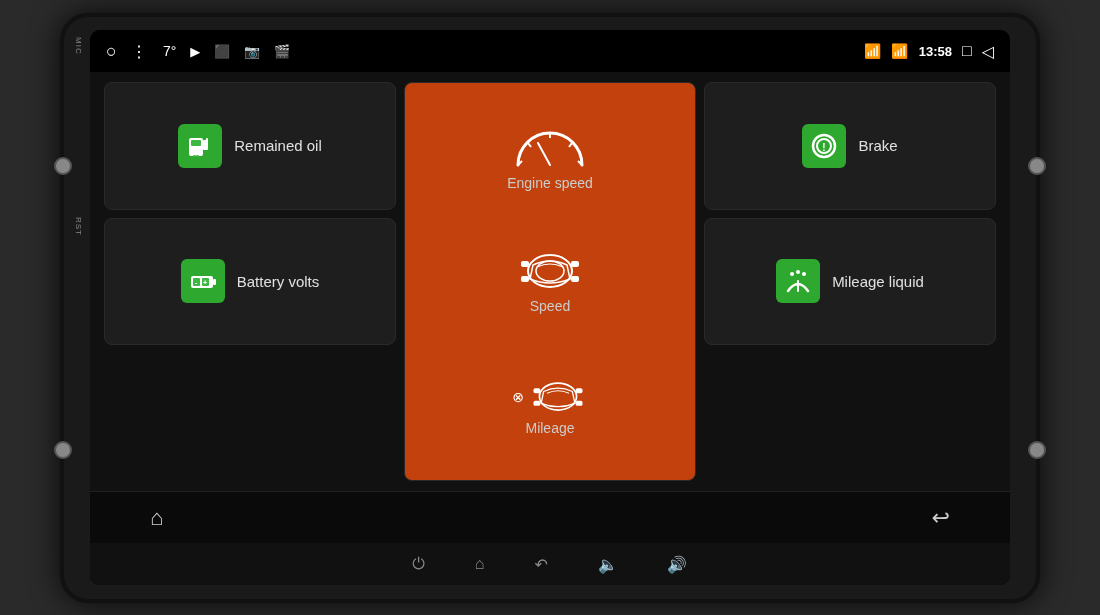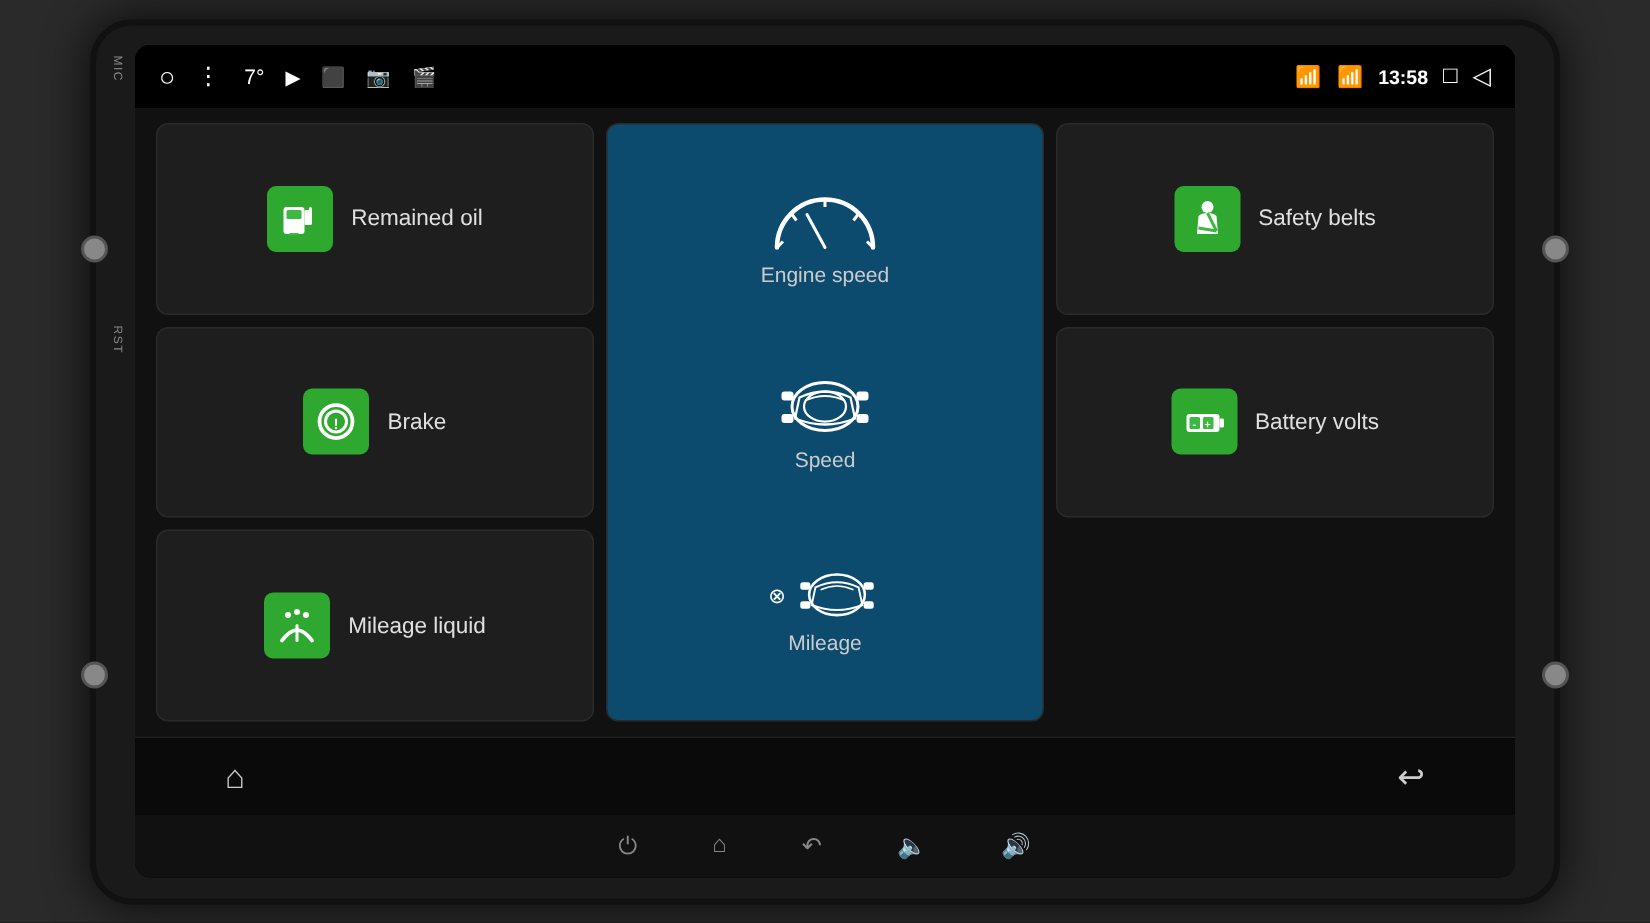--- a/index.html
+++ b/index.html
@@ -139,21 +139,21 @@
     }
 
     .card-label {
       color: #e0e0e0;
       font-size: 15px;
       font-weight: 500;
     }
 
     
     .card-center {
-      background: #0c4a6e;
+      background: #c2410c;
       border-radius: 8px;
       display: flex;
       flex-direction: column;
       align-items: center;
       justify-content: space-around;
       padding: 10px 0;
       grid-row: 1 / 4;
       grid-column: 2 / 3;
       border: 1px solid #2a2a2a;
     }
@@ -318,33 +318,20 @@
                 <rect x="6" y="27" width="8" height="6" rx="2" fill="white"></rect>
                 <rect x="56" y="27" width="8" height="6" rx="2" fill="white"></rect>
                 <path d="M 18 16 Q 35 8 52 16 L 55 30 Q 35 38 15 30 Z" fill="none" stroke="white" stroke-width="1.5"></path>
                 <path d="M 22 18 Q 35 12 48 18" fill="none" stroke="white" stroke-width="1.2"></path>
               </svg>
             </div>
             <span class="center-label">Mileage</span>
           </div>
         </div>
 
-        <div class="card">
-          <div class="icon-green">
-            <svg width="28" height="28" viewBox="0 0 28 28" fill="white">
-
-              <circle cx="14" cy="6" r="4" fill="white"></circle>
-              <path d="M 8 12 Q 10 10 14 10 Q 18 10 20 12 L 21 24 L 7 24 Z" fill="white"></path>
-
-              <line x1="14" y1="10" x2="20" y2="22" stroke="#3cb843" stroke-width="2"></line>
-              <line x1="8" y1="20" x2="20" y2="22" stroke="#3cb843" stroke-width="2"></line>
-            </svg>
-          </div>
-          <span class="card-label">Safety belts</span>
-        </div>
 
 
         <div class="card">
           <div class="icon-green">
             <svg width="28" height="28" viewBox="0 0 28 28">
 
               <circle cx="14" cy="14" r="11" fill="none" stroke="white" stroke-width="2.5"></circle>
               <circle cx="14" cy="14" r="7" fill="none" stroke="white" stroke-width="2"></circle>
               <text x="14" y="19" text-anchor="middle" font-size="10" font-weight="bold" fill="white">!</text>
             </svg>

